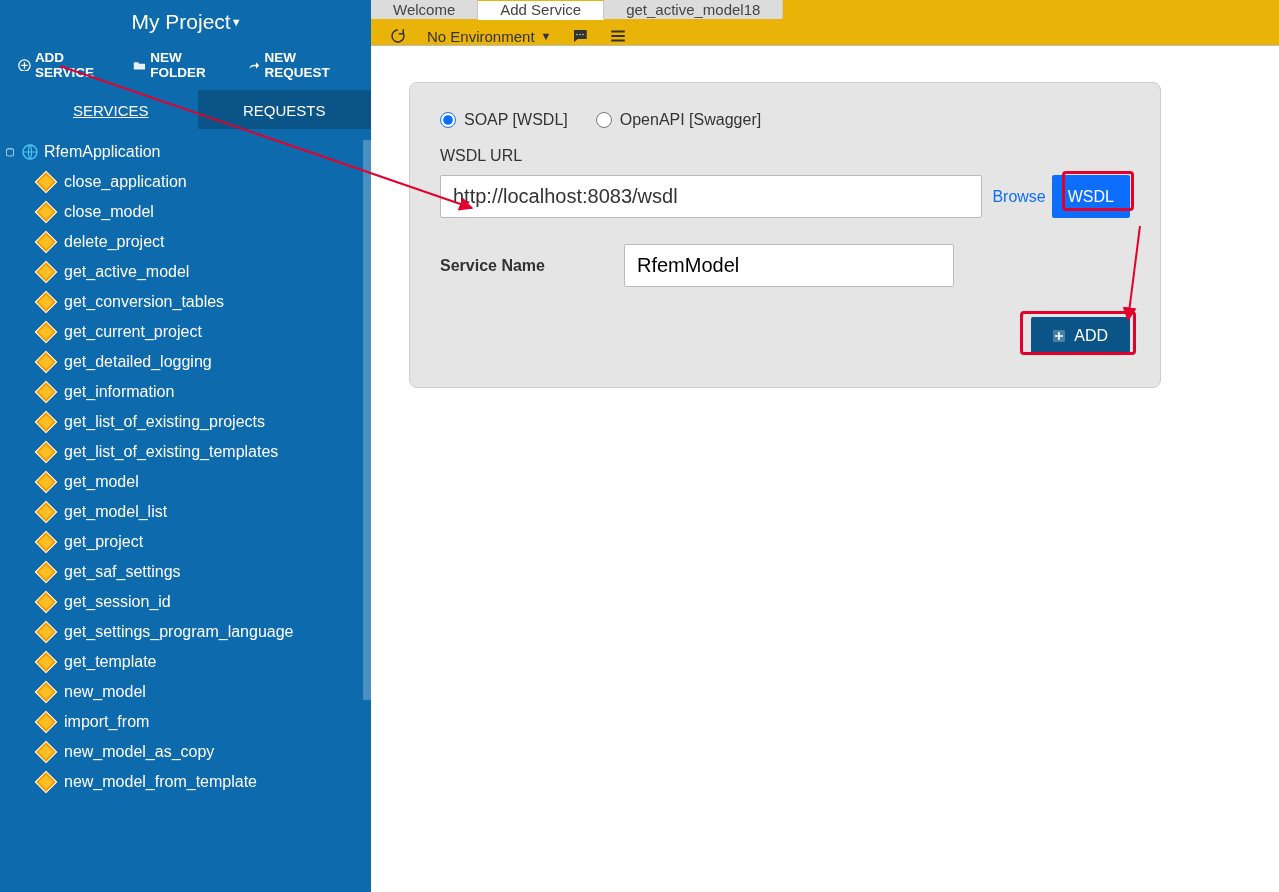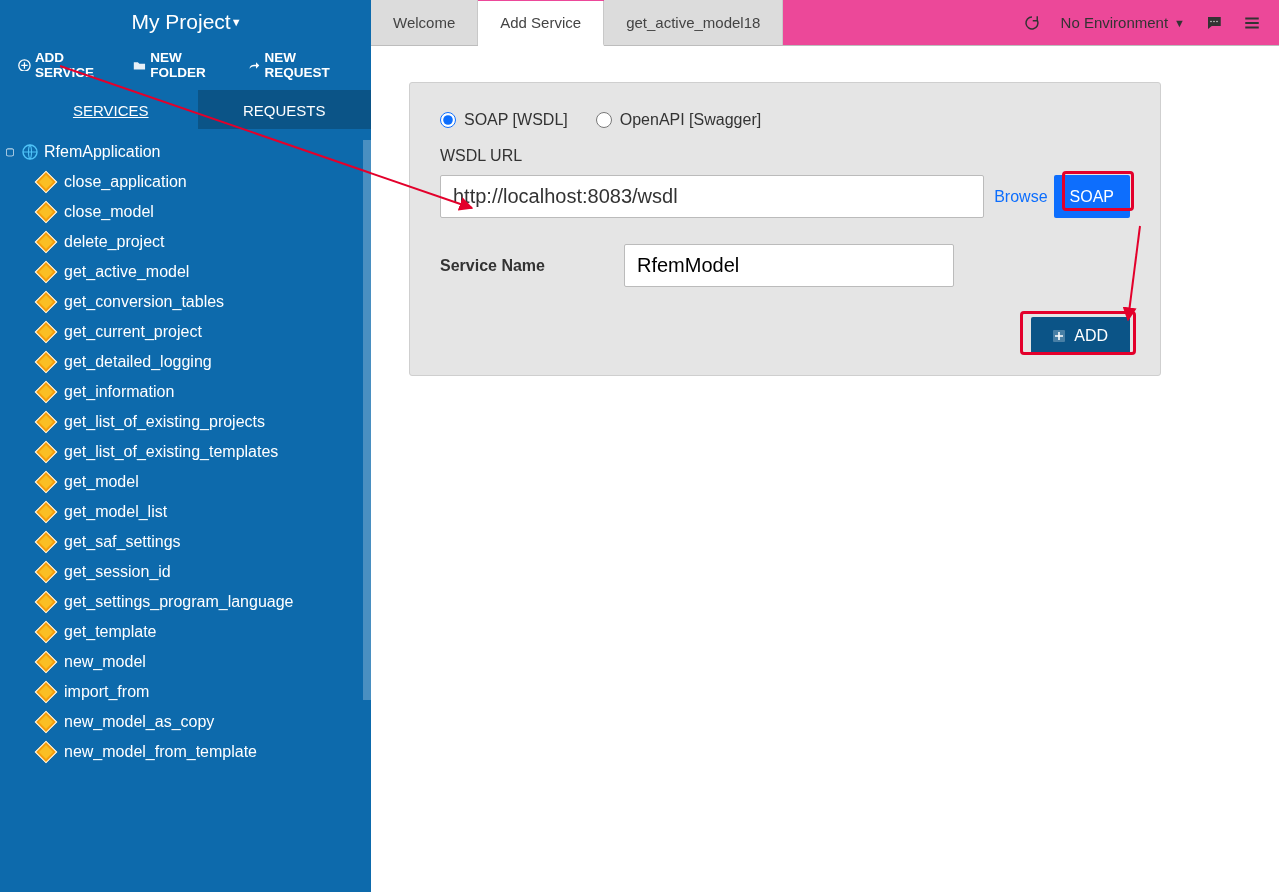--- a/index.html
+++ b/index.html
@@ -25,31 +25,31 @@
   .tree-list { list-style: none; padding: 0 0 10px 38px; }
   .tree-item { display: flex; align-items: center; gap: 10px; padding: 6px 0; font-size: 16px; cursor: pointer; }
   .op-icon { width: 16px; height: 14px; display: inline-block; position: relative; }
   .op-icon::before, .op-icon::after { content: ""; position: absolute; left: 50%; top: 50%; background: #f59e0b; }
   .op-icon::before { width: 14px; height: 14px; transform: translate(-50%,-50%) rotate(45deg); border: 1px solid #fff; }
   .op-icon::after { width: 10px; height: 10px; transform: translate(-50%,-50%) rotate(45deg); background: #fbbf24; }
   .sb-scroll-handle { position: absolute; right: 0; top: 140px; width: 8px; height: 560px; background: rgba(255,255,255,.25); border-radius: 0; }
 
   
   .main { flex: 1; display: flex; flex-direction: column; background: #dcdcdc; height: 100%; }
-  .topbar { display: flex; align-items: stretch; background: #ec4899; border-bottom: 1px solid #bdbdbd; height: 46px; }
+  .topbar { display: flex; align-items: stretch; background: #eab308; border-bottom: 1px solid #bdbdbd; height: 46px; flex-direction: column; }
   .tabs { display: flex; align-items: stretch; }
   .tab { padding: 0 22px; display: flex; align-items: center; font-size: 15px; color: #444; border-right: 1px solid #c8c8c8; background: #dcdcdc; cursor: pointer; }
   .tab.active { background: #fff; border-bottom: 2px solid #fff; position: relative; top: 1px; }
   .top-spacer { flex: 1; }
   .top-controls { display: flex; align-items: center; gap: 20px; padding: 0 18px; }
   .ctrl { display: flex; align-items: center; gap: 6px; cursor: pointer; color: #333; font-size: 15px; text-align: right; }
   .ctrl svg { width: 18px; height: 18px; }
 
   .content { flex: 1; background: #fff; padding: 36px 38px; overflow: auto; }
-  .panel { background: #e5e5e5; border: 1px solid #cfcfcf; border-radius: 3px; padding: 28px 30px 20px; max-width: 752px; }
+  .panel { background: #e5e5e5; border: 1px solid #cfcfcf; border-radius: 8px; padding: 28px 30px 32px; max-width: 752px; }
 
   .radio-row { display: flex; gap: 28px; align-items: center; margin-bottom: 18px; font-size: 16px; }
   .radio-row label { display: flex; align-items: center; gap: 8px; cursor: pointer; }
   .radio-row input[type=radio] { width: 16px; height: 16px; accent-color: #0d6efd; }
 
   .field-label { font-size: 16px; margin-bottom: 10px; color: #333; }
   .url-row { display: flex; align-items: stretch; margin-bottom: 26px; position: relative; }
   .url-input { flex: 1; padding: 9px 12px; font-size: 20px; border: 1px solid #bbb; border-radius: 2px; background: #fff; color: #333; }
   .browse-link { align-self: center; margin: 0 6px 0 10px; color: #0d6efd; font-size: 16px; cursor: pointer; }
   .load-btn { background: #0d6efd; color: #fff; border: none; padding: 0 16px; font-size: 16px; cursor: pointer; border-radius: 2px; }
@@ -157,20 +157,24 @@
           <span class="op-icon"></span>
           <span>get_list_of_existing_templates</span>
         </li>
         <li class="tree-item">
           <span class="op-icon"></span>
           <span>get_model</span>
         </li>
         <li class="tree-item">
           <span class="op-icon"></span>
           <span>get_model_list</span>
+        </li>
+        <li class="tree-item">
+          <span class="op-icon"></span>
+          <span>get_project</span>
         </li>
         <li class="tree-item">
           <span class="op-icon"></span>
           <span>get_saf_settings</span>
         </li>
         <li class="tree-item">
           <span class="op-icon"></span>
           <span>get_session_id</span>
         </li>
         <li class="tree-item">
@@ -248,21 +252,21 @@
         <label>
           <input type="radio" name="svctype" style="">
           <span>OpenAPI [Swagger]</span>
         </label>
       </div>
 
       <div class="field-label">WSDL URL</div>
       <div class="url-row">
         <input class="url-input" type="text" value="http://localhost:8083/wsdl" style="">
         <span class="browse-link">Browse</span>
-        <button class="load-btn">SOAP</button>
+        <button class="load-btn">WSDL</button>
         <div class="hl-load"></div>
       </div>
 
       <div class="name-row">
         <div class="name-label">Service Name</div>
         <input class="name-input" type="text" value="RfemModel" style="">
       </div>
 
       <div class="add-row">
         <button class="add-btn">

